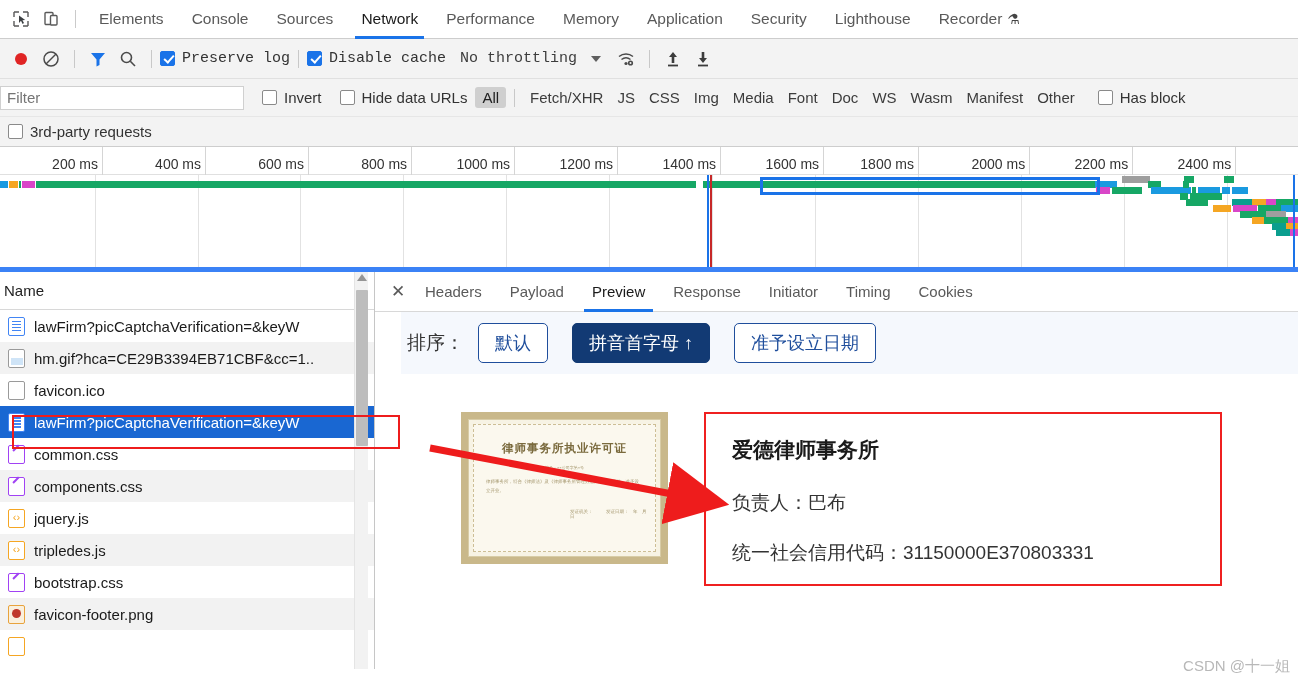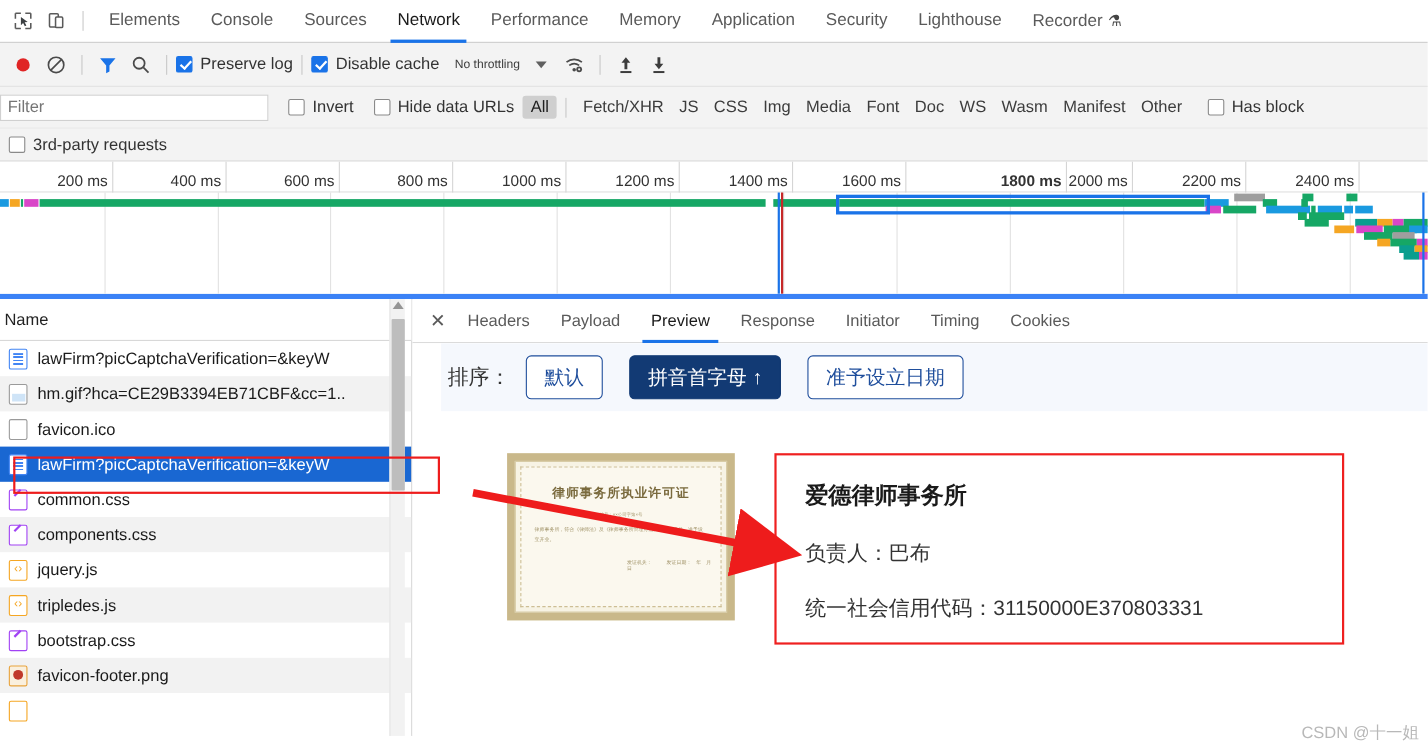--- a/index.html
+++ b/index.html
@@ -30,40 +30,40 @@
   .tab.active { color: #1a1a1a; }
   .tab.active::after {
     content: ""; position: absolute; left: 8px; right: 8px; bottom: 0;
     height: 3px; background: #1a73e8;
   }
   .flask { margin-left: 5px; font-size: 14px; color: #444; }
 
   
   .ctrlbar {
     height: 40px; display: flex; align-items: center;
-    background: #f3f3f3; border-bottom: 1px solid #e0e0e0; padding-left: 6px;
+    background: #f3f3f3; border-bottom: 1px solid #e0e0e0; padding-left: 6px; font-family: Liberation Mono, monospace;
   }
   .cb-btn {
     width: 30px; height: 28px; display: flex; align-items: center;
     justify-content: center; cursor: pointer;
   }
   .cb-sep { width: 1px; height: 18px; background: #c8c8c8; margin: 0 8px; }
   .chkwrap { display: flex; align-items: center; cursor: pointer; }
   .cbx {
     width: 15px; height: 15px; border: 1.5px solid #8a8a8a; border-radius: 2px;
     background: #fff; display: inline-block; position: relative; flex: none;
   }
   .cbx.on { background: #1a73e8; border-color: #1a73e8; }
   .cbx.on::after {
     content: ""; position: absolute; left: 4.5px; top: 1px;
     width: 4px; height: 8px; border: solid #fff;
     border-width: 0 2px 2px 0; transform: rotate(42deg);
   }
   .chk-label { font-size: 15px; color: #333; margin-left: 7px; white-space: nowrap; }
-  .throttle { font-size: 11px; color: #3c3c3c; margin-left: 14px; white-space: nowrap; }
+  .throttle { font-size: 15px; color: #3c3c3c; margin-left: 14px; white-space: nowrap; }
   .caret-dn {
     margin-left: 14px; width: 0; height: 0; border-left: 5px solid transparent;
     border-right: 5px solid transparent; border-top: 6px solid #5f5f5f; cursor: pointer;
   }
 
   
   .filterbar {
     height: 38px; display: flex; align-items: center;
     background: #f3f3f3; border-bottom: 1px solid #e6e6e6; padding-left: 0px;
   }
@@ -399,21 +399,21 @@
         </div>
         <div class="tick" style="left: 515.079px; width: 103.016px;">
           <span>1200 ms</span>
         </div>
         <div class="tick" style="left: 618.095px; width: 103.016px;">
           <span>1400 ms</span>
         </div>
         <div class="tick" style="left: 721.111px; width: 103.016px;">
           <span>1600 ms</span>
         </div>
-        <div class="tick" style="left: 867px; width: 103.016px; font-weight: bold;">
+        <div class="tick" style="left: 816px; width: 103.016px;">
           <span>1800 ms</span>
         </div>
         <div class="tick" style="left: 927.143px; width: 103.016px;">
           <span>2000 ms</span>
         </div>
         <div class="tick" style="left: 1030.16px; width: 103.016px;">
           <span>2200 ms</span>
         </div>
         <div class="tick" style="left: 1133.17px; width: 103.016px;">
           <span>2400 ms</span>

